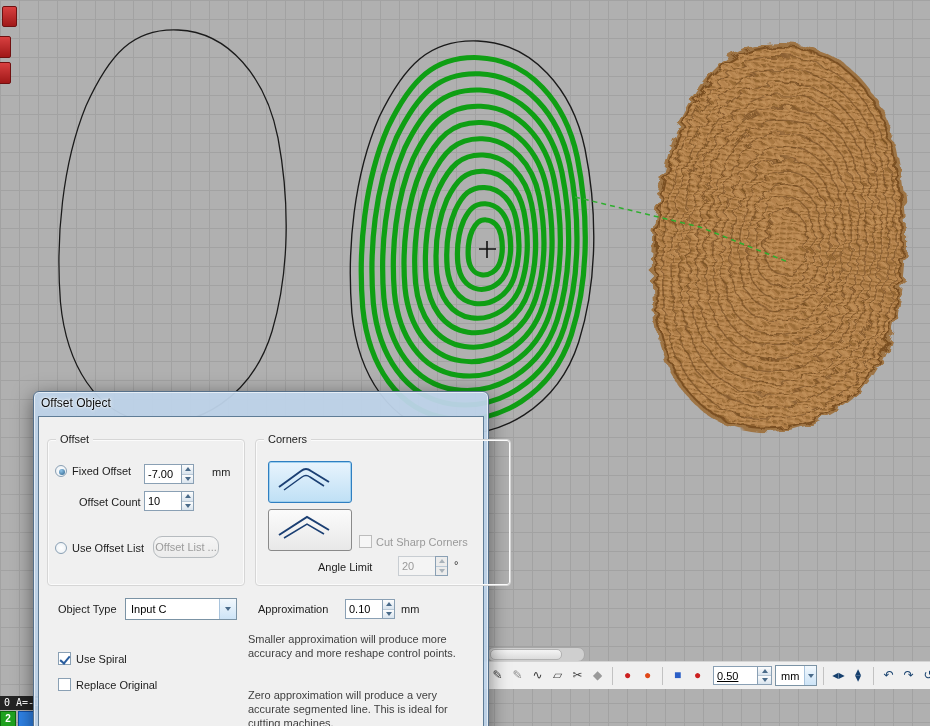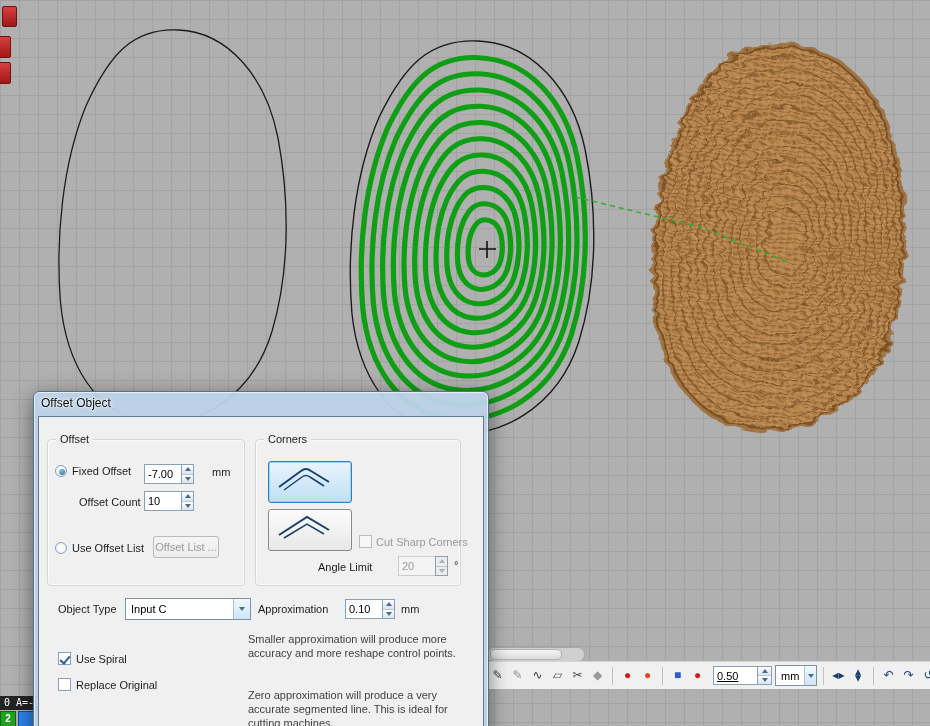--- a/index.html
+++ b/index.html
@@ -47,21 +47,21 @@
   .spinfield .sb{flex:1;display:flex;align-items:center;justify-content:center;
          background:linear-gradient(#fdfdfd,#d9e4ee);border-bottom:1px solid #b9c8d6;}
   .spinfield .sb:last-child{border-bottom:none;}
   .tri-up{width:0;height:0;border-left:3px solid transparent;border-right:3px solid transparent;border-bottom:4px solid #4a6b8a;}
   .tri-down{width:0;height:0;border-left:3px solid transparent;border-right:3px solid transparent;border-top:4px solid #4a6b8a;}
   .spinfield.dis .txt{background:#f4f4f4;color:#9a9a9a;border-color:#c8cdd2;}
   .spinfield.dis .sb{background:#ececec;}
   .spinfield.dis .tri-up{border-bottom-color:#a8b2ba;}
   .spinfield.dis .tri-down{border-top-color:#a8b2ba;}
 
-  .btn{position:absolute;font-size:11px;color:#1c1c1c;border:1px solid #8a9aa6;border-radius:3px;
+  .btn{position:absolute;font-size:11px;color:#1c1c1c;border:1px solid #8a9aa6;border-radius:9px;
        background:linear-gradient(#f7f7f7,#e2e6ea);display:flex;align-items:center;justify-content:center;}
   .btn.dis{color:#9c9c9c;border-color:#b6bbbf;background:linear-gradient(#f5f5f5,#ebebeb);}
   .cornerbtn{position:absolute;width:84px;height:42px;border:1px solid #8a8a8a;border-radius:3px;
        background:linear-gradient(#fbfbfb,#e8e8e8);display:flex;align-items:center;justify-content:center;}
   .cornerbtn.sel{border:1px solid #2f7fc1;background:linear-gradient(#e8f4fd,#bfe0f5);
        box-shadow:inset 0 0 0 1px #9fd0ef;}
 
   .combo{position:absolute;display:flex;border:1px solid #7b93a5;background:#fff;height:22px;
        font-size:11px;align-items:center;}
   .combo .ctxt{flex:1;padding:0 5px;}
@@ -251,21 +251,21 @@
                 <span class="tri-down"></span>
               </span>
           </span>
         </span>
 
         <span class="radio" style="left:7px;top:102px"></span>
         <span class="lbl abs" style="left:24px;top:102px">Use Offset List</span>
         <span class="btn dis" style="left:105px;top:96px;width:66px;height:22px">Offset List ...</span>
       </div>
 
-      <div class="groupbox" style="left:216px;top:22px;width:206px;height:147px">
+      <div class="groupbox" style="left:216px;top:22px;width:256px;height:147px">
         <span class="gb-label">Corners</span>
 
         <span class="cornerbtn sel" style="left:12px;top:21px">
           <svg width="70" height="30">
             <path d="M10 25 L32 9 Q37 5 42 9 L60 20" fill="none" stroke="#1b3f73" stroke-width="2" stroke-linejoin="round"></path>
             <path d="M15 28 L33 15 Q37 12 41 15 L55 24" fill="none" stroke="#1b3f73" stroke-width="1.5" stroke-linejoin="round"></path>
           </svg>
         </span>
         <span class="cornerbtn" style="left:12px;top:69px">
           <svg width="70" height="30">
@@ -286,21 +286,21 @@
               </span>
             <span class="sb">
                 <span class="tri-down"></span>
               </span>
           </span>
         </span>
         <span class="lbl abs" style="left:198px;top:119px">°</span>
       </div>
 
       <span class="lbl abs" style="left:19px;top:186px">Object Type</span>
-      <span class="combo" style="left:86px;top:181px;width:126px">
+      <span class="combo" style="left:86px;top:181px;width:112px">
         <span class="ctxt">Input C</span>
         <span class="cbtn">
             <span class="tri-down"></span>
           </span>
       </span>
 
       <span class="lbl abs" style="left:219px;top:186px">Approximation</span>
       <span class="spinfield" style="left:306px;top:182px">
         <span class="txt">0.10</span>
         <span class="spin">

